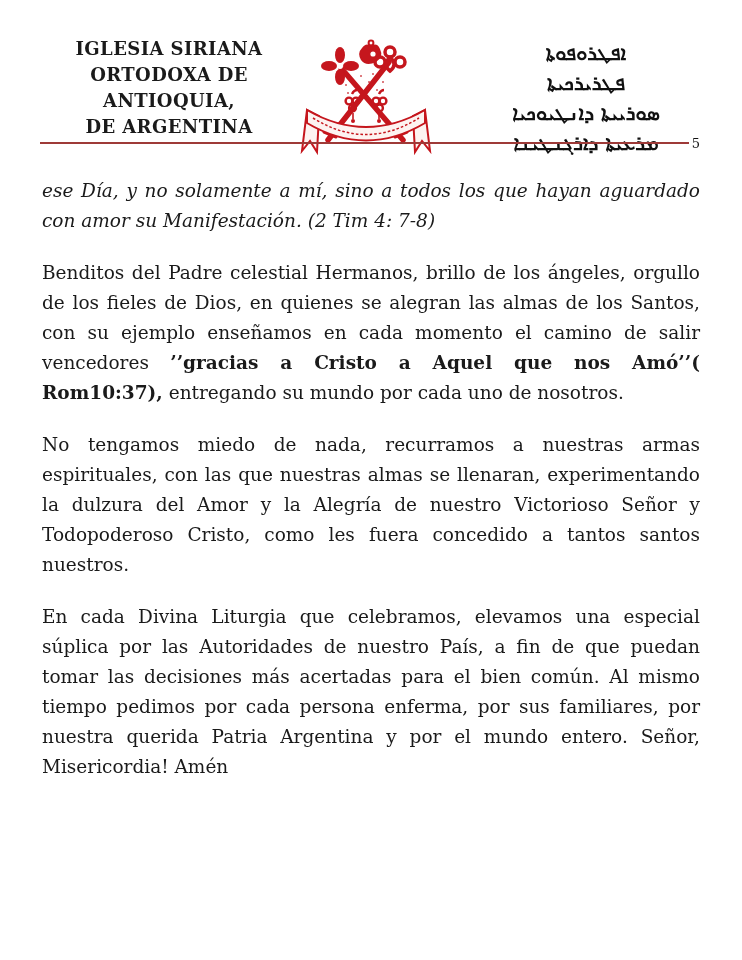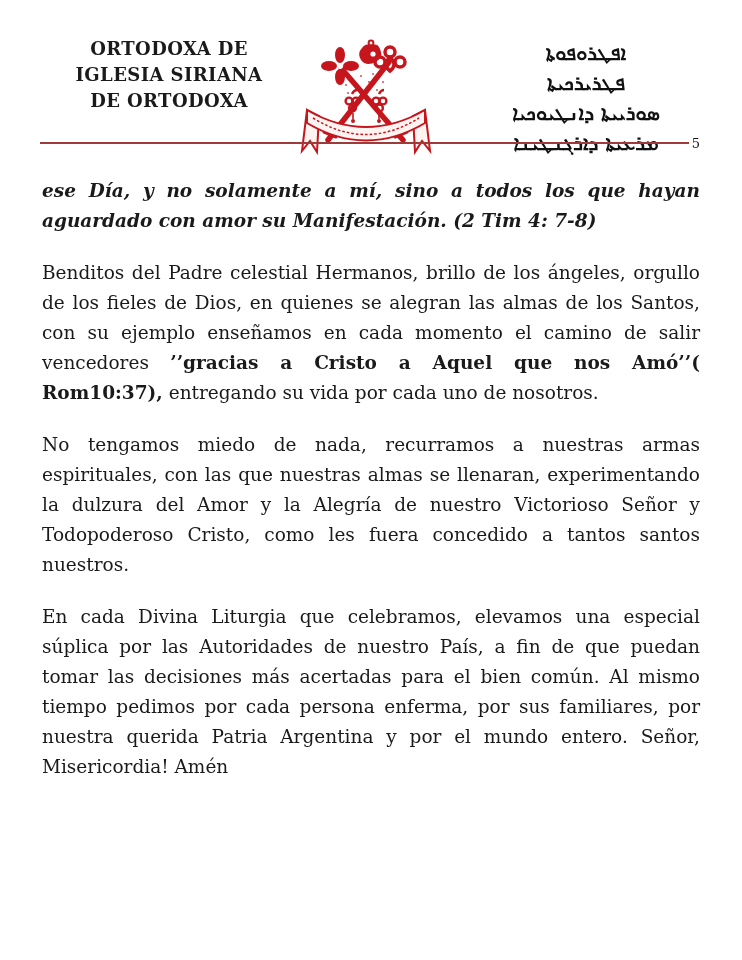--- a/index.html
+++ b/index.html
@@ -42,34 +42,35 @@
   .rule{flex:1;height:2px;background:var(--divider-red);}
   .page-num{
     font-size:13px;line-height:13px;padding:0 0 0 3px;margin-right:42px;
     font-family:"DejaVu Serif",serif;color:#111;
   }
 
   
   .doc-body{margin:24px 42px 0 42px;font-size:18.5px;line-height:30px;text-align:justify;}
   .doc-body p{margin:0 0 22px 0;}
   .doc-body p.tight{margin-bottom:0;}
-  .bold-italic{font-weight:bold;font-style:italic;}
+  .bold-italic{font-weight:normal;font-style:italic;}
   .bold{font-weight:bold;}
 </style>
 </head>
 <body>
 
 <div class="page">
 
   <header class="letterhead">
 
     <div class="org-name">
+      <div>IGLESIA SIRIANA</div>
       <div>ORTODOXA DE</div>
-      <div>IGLESIA SIRIANA</div>
-      <div>DE ORTODOXA</div>
+      <div>ANTIOQUIA,</div>
+      <div>DE ARGENTINA</div>
     </div>
 
     <div class="emblem-col">
       <svg width="134" height="128" viewBox="0 0 134 128" aria-hidden="true">
 
         <g class="crest-fill" opacity="0.75">
           <circle cx="52" cy="40" r="1"></circle>
             <circle cx="58" cy="48" r="1"></circle>
             <circle cx="49" cy="55" r="1"></circle>
           <circle cx="70" cy="44" r="1"></circle>
@@ -155,20 +156,20 @@
   </header>
 
   <div class="rule-row">
     <div class="rule"></div>
     <span class="page-num">5</span>
   </div>
 
   <main class="doc-body">
     <p class="bold-italic">ese Día, y no solamente a mí, sino a todos los que hayan aguardado con amor su Manifestación. (2 Tim 4: 7-8)</p>
 
-    <p><span>Benditos del Padre celestial Hermanos, brillo de los ángeles, orgullo de los fieles de Dios, en quienes se alegran las almas de los Santos, con su ejemplo enseñamos en cada momento el camino de salir vencedores </span><span class="bold">’’gracias a Cristo a Aquel que nos Amó’’( Rom10:37),</span><span> entregando su vida por cada uno de nosotros.</span></p>
+    <p><span>Benditos del Padre celestial Hermanos, brillo de los ángeles, orgullo de los fieles de Dios, en quienes se alegran las almas de los Santos, con su ejemplo enseñamos en cada momento el camino de salir vencedores </span><span class="bold">’’gracias a Cristo a Aquel que nos Amó’’( Rom10:37),</span><span> entregando su mundo por cada uno de nosotros.</span></p>
 
     <p>No tengamos miedo de nada, recurramos a nuestras armas espirituales, con las que nuestras almas se llenaran, experimentando la dulzura del Amor y la Alegría de nuestro Victorioso Señor y Todopoderoso Cristo, como les fuera concedido a tantos santos nuestros.</p>
 
     <p>En cada Divina Liturgia que celebramos, elevamos una especial súplica por las Autoridades de nuestro País, a fin de que puedan tomar las decisiones más acertadas para el bien común. Al mismo tiempo pedimos por cada persona enferma, por sus familiares, por nuestra querida Patria Argentina y por el mundo entero. Señor, Misericordia! Amén</p>
   </main>
 
 </div>
 
 </body></html>

